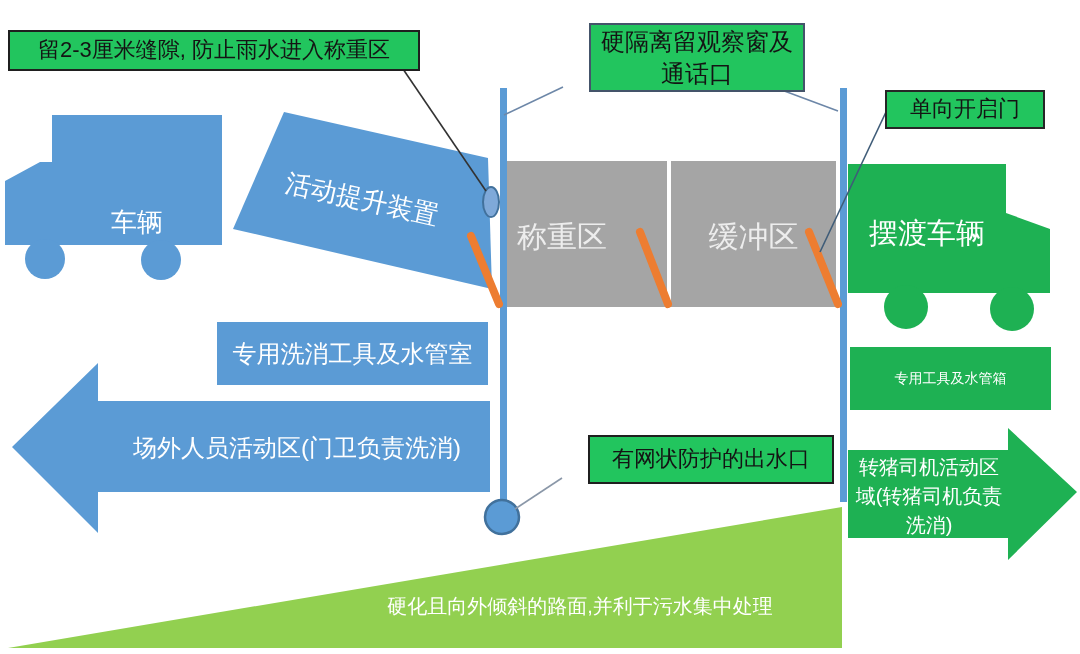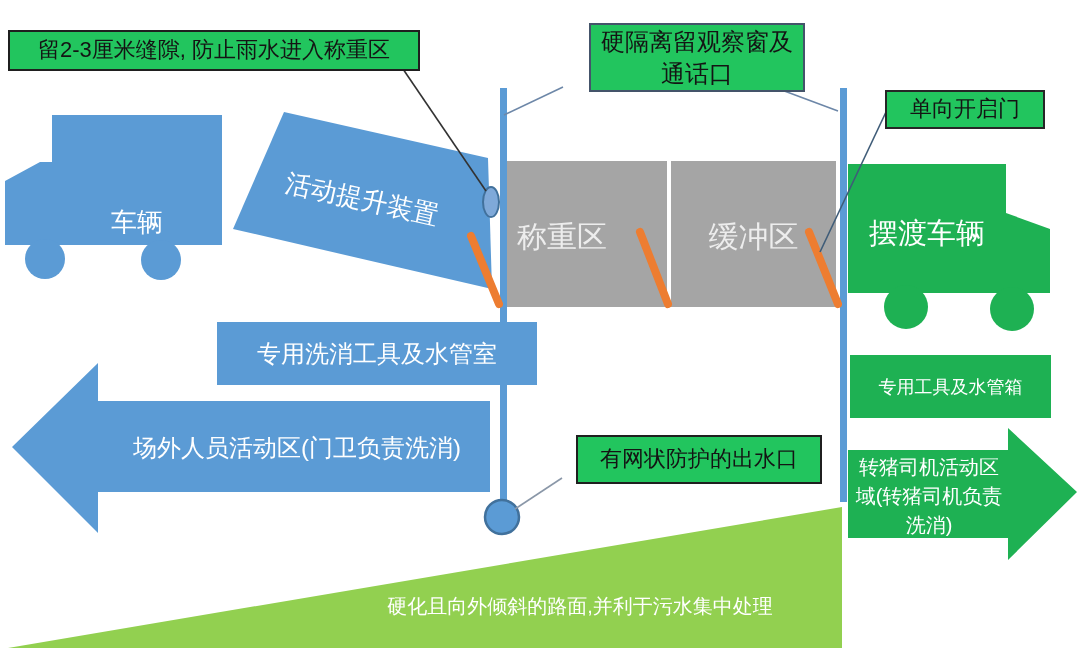--- a/index.html
+++ b/index.html
@@ -18,29 +18,29 @@
     background:#22c55e;border:2px solid #1f1f1f;color:#141414;text-align:center;line-height:1.3;
     box-sizing:border-box;
   }
   .fillbox{
     position:absolute;display:flex;align-items:center;justify-content:center;
     color:#ffffff;text-align:center;box-sizing:border-box;
   }
   .c-gap{left:8px;top:30px;width:412px;height:41px;font-size:22px;}
   .c-iso{left:589px;top:23px;width:216px;height:69px;font-size:24px;border-color:#44546a;}
   .c-door{left:885px;top:90px;width:160px;height:39px;font-size:22px;border-color:#262626;}
-  .c-water{left:576px;top:435px;width:246px;height:49px;font-size:22px;}
+  .c-water{left:588px;top:435px;width:246px;height:49px;font-size:22px;}
   .l-vehicle{left:52px;top:166px;width:170px;height:32px;font-size:26px;margin-top:40px;}
   .l-lift{left:252px;top:181px;width:220px;height:36px;font-size:26px;transform:rotate(12.5deg);}
   .l-weigh{left:481px;top:219px;width:162px;height:36px;font-size:30px;color:#ededed;}
   .l-buffer{left:671px;top:219px;width:165px;height:36px;font-size:30px;color:#ededed;}
   .l-ferry{left:848px;top:215px;width:158px;height:36px;font-size:29px;}
-  .b-washroom{left:217px;top:322px;width:320px;height:63px;background:#5B9BD5;font-size:24px;}
+  .b-washroom{left:217px;top:322px;width:271px;height:63px;background:#5B9BD5;font-size:24px;}
   .l-personnel{left:104px;top:431px;width:386px;height:33px;font-size:24px;}
-  .b-toolbox{left:850px;top:347px;width:201px;height:63px;background:#1EB153;font-size:18px;margin-top:8px;}
+  .b-toolbox{left:850px;top:347px;width:201px;height:63px;background:#1EB153;font-size:14px;}
   .l-driver{left:846px;top:451px;width:166px;height:90px;font-size:20px;line-height:29px;}
   .l-ramp{left:330px;top:592px;width:500px;height:28px;font-size:20px;}
 </style>
 </head>
 <body>
 
 <div id="stage">
 
   <svg id="shapes" width="1080" height="654" viewBox="0 0 1080 654" xmlns="http://www.w3.org/2000/svg">
 

